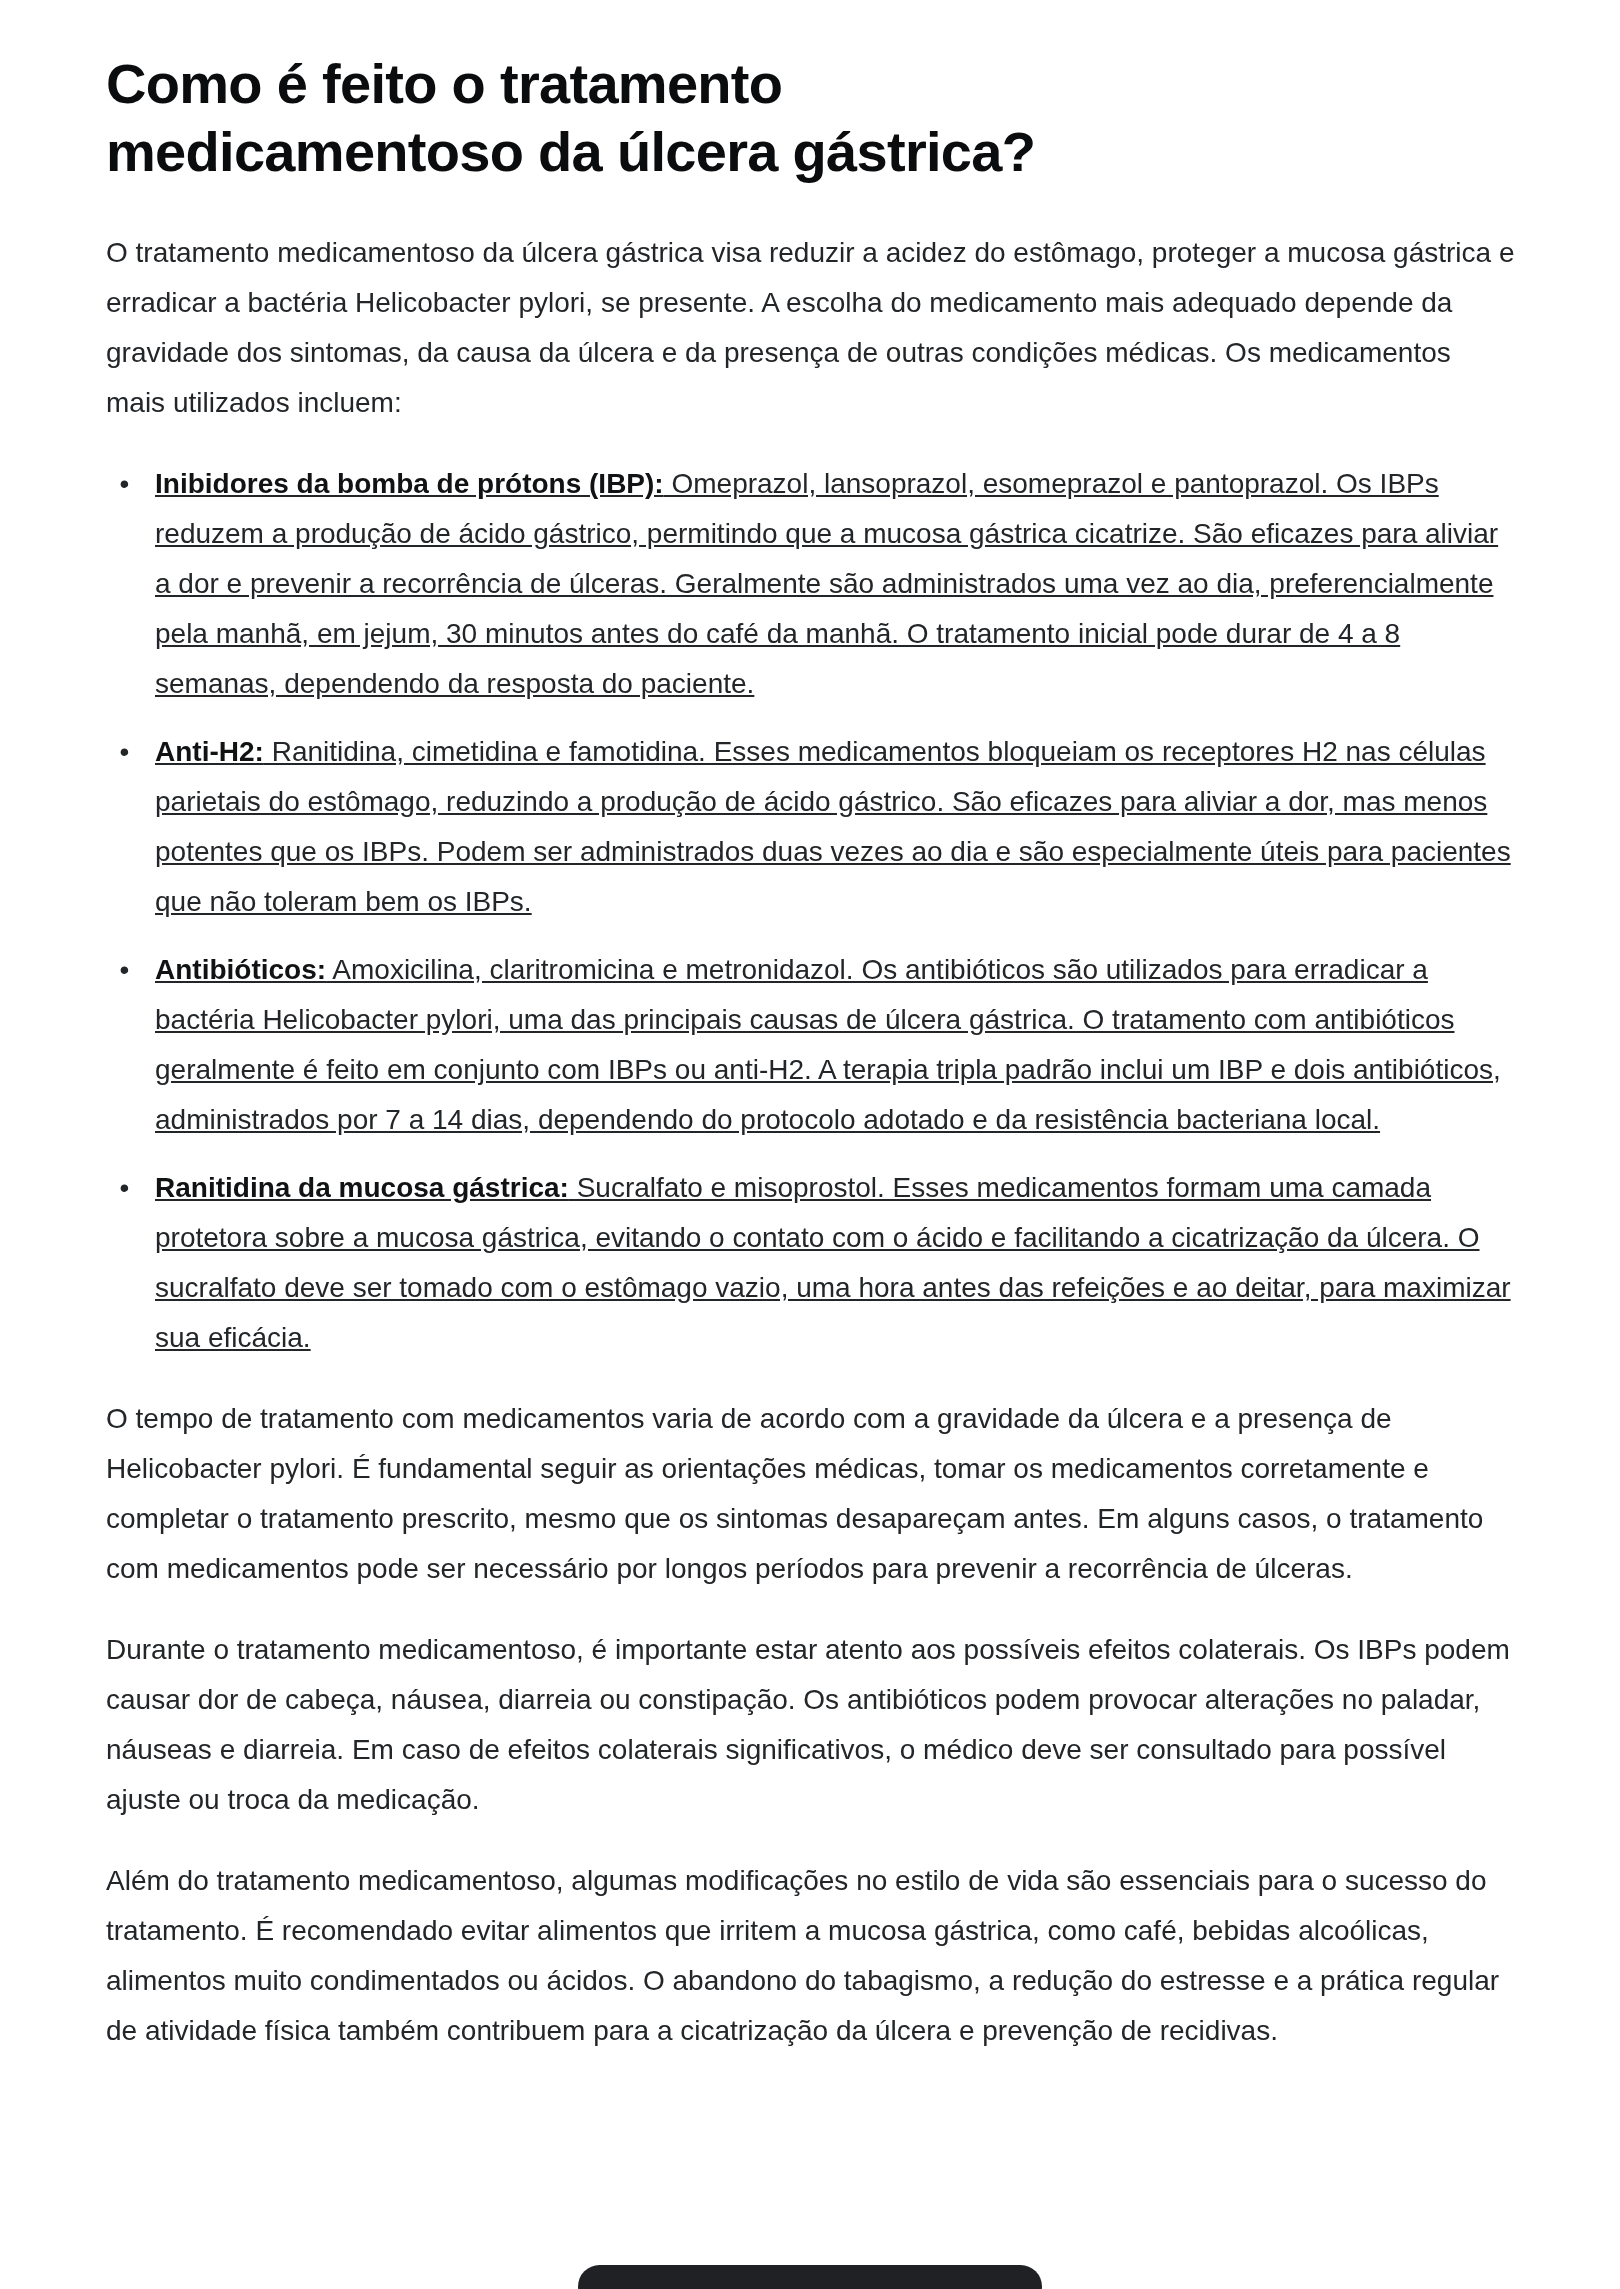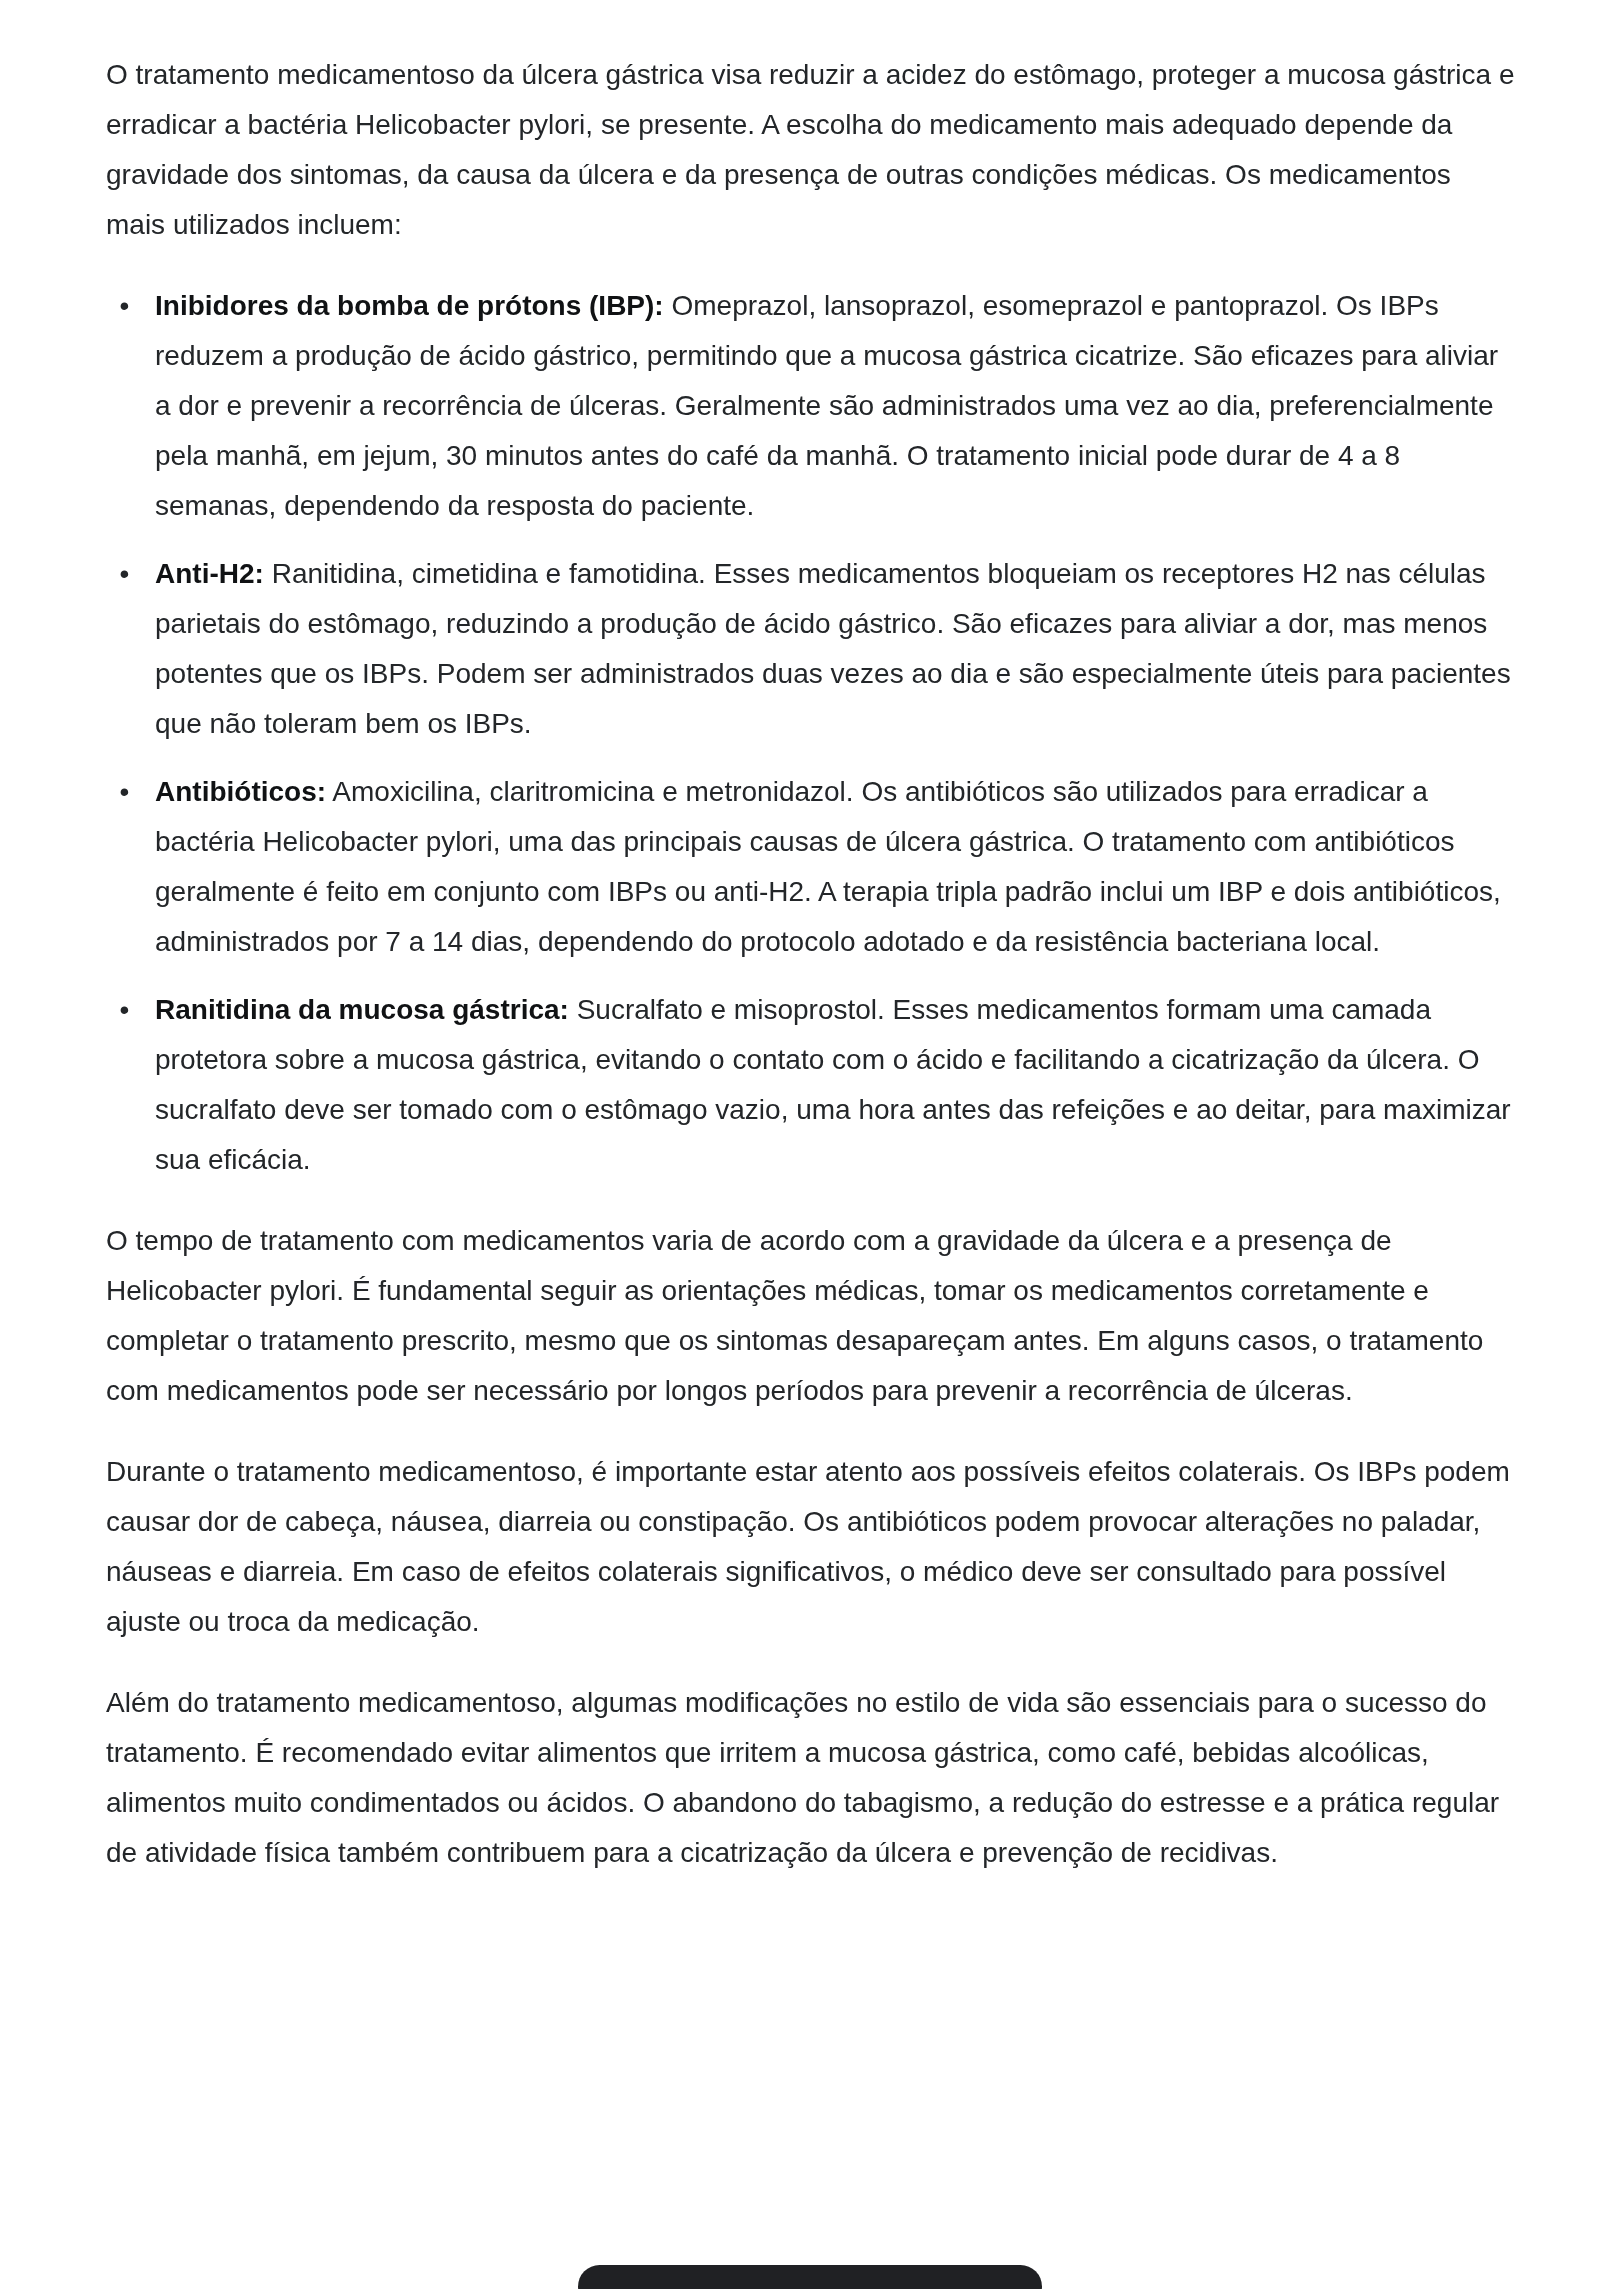--- a/index.html
+++ b/index.html
@@ -31,20 +31,21 @@
   }
   p.body-text {
     font-size: 28px;
     line-height: 50px;
     margin: 0 0 31px 0;
   }
   ul.med-list {
     list-style: none;
     margin: 0 0 31px 0;
     padding: 0;
+    text-decoration: underline;
   }
   ul.med-list > li {
     position: relative;
     padding-left: 49px;
     margin-bottom: 18px;
     font-size: 28px;
     line-height: 50px;
   }
   ul.med-list > li:last-child {
     margin-bottom: 0;
@@ -70,20 +71,21 @@
     height: 43px;
     background: #202124;
     border-radius: 21.6px;
   }
 </style>
 </head>
 <body>
 
 <main class="page">
 
+  <h1 class="title">Como é feito o tratamento medicamentoso da úlcera gástrica?</h1>
 
   <p class="body-text">O tratamento medicamentoso da úlcera gástrica visa reduzir a acidez do estômago, proteger a mucosa gástrica e erradicar a bactéria Helicobacter pylori, se presente. A escolha do medicamento mais adequado depende da gravidade dos sintomas, da causa da úlcera e da presença de outras condições médicas. Os medicamentos mais utilizados incluem:</p>
 
   <ul class="med-list">
     <li>
       <span class="item-label">Inibidores da bomba de prótons (IBP):</span><span> Omeprazol, lansoprazol, esomeprazol e pantoprazol. Os IBPs reduzem a produção de ácido gástrico, permitindo que a mucosa gástrica cicatrize. São eficazes para aliviar a dor e prevenir a recorrência de úlceras. Geralmente são administrados uma vez ao dia, preferencialmente pela manhã, em jejum, 30 minutos antes do café da manhã. O tratamento inicial pode durar de 4 a 8 semanas, dependendo da resposta do paciente.</span>
     </li>
     <li>
       <span class="item-label">Anti-H2:</span><span> Ranitidina, cimetidina e famotidina. Esses medicamentos bloqueiam os receptores H2 nas células parietais do estômago, reduzindo a produção de ácido gástrico. São eficazes para aliviar a dor, mas menos potentes que os IBPs. Podem ser administrados duas vezes ao dia e são especialmente úteis para pacientes que não toleram bem os IBPs.</span>
     </li>

